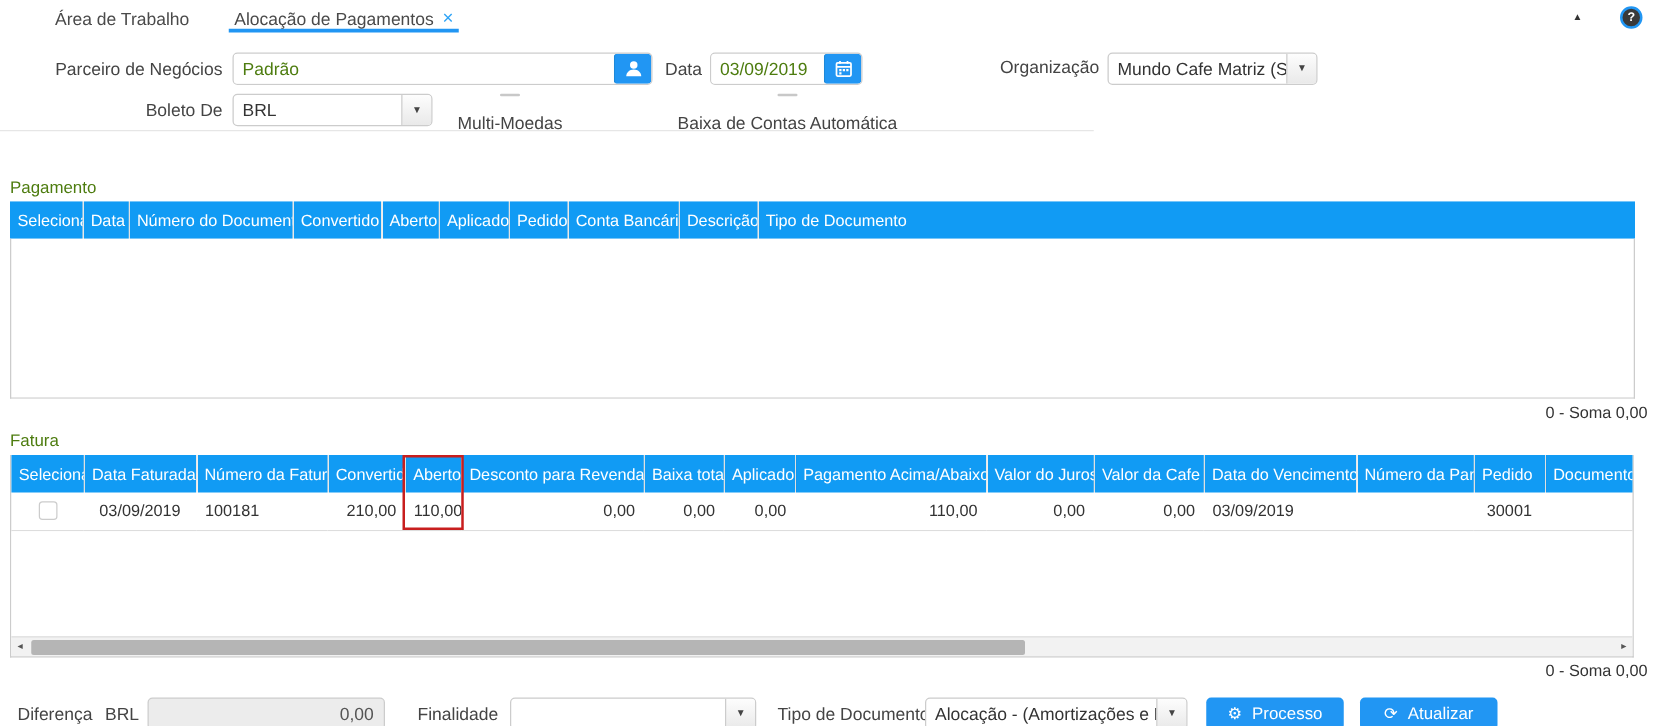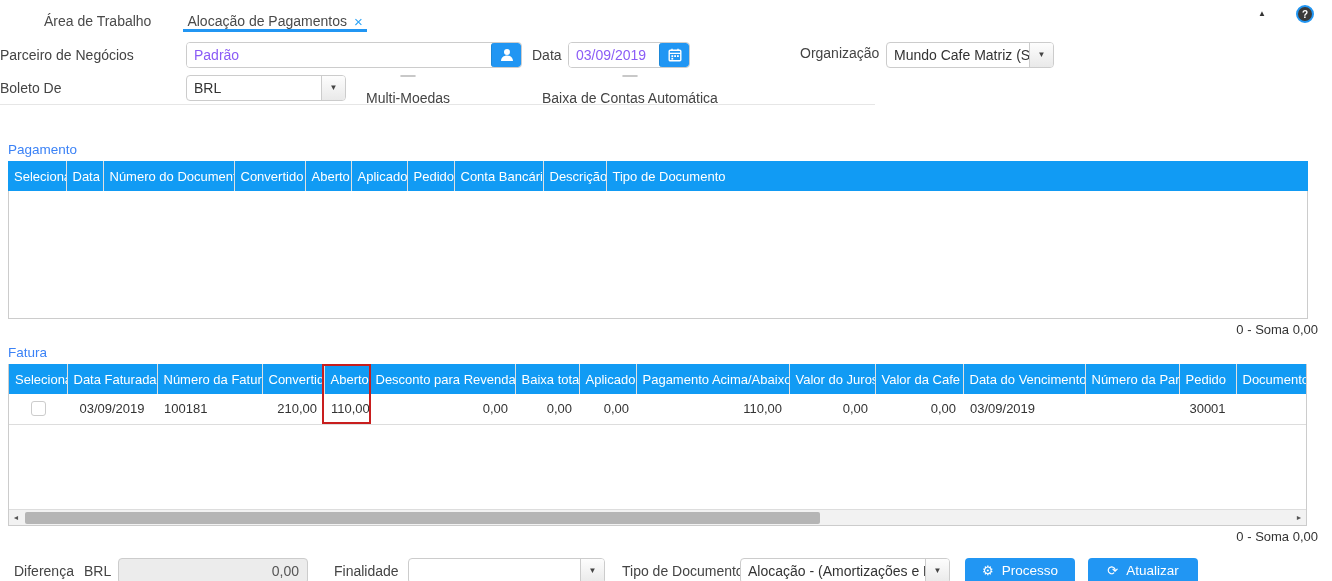--- a/index.html
+++ b/index.html
@@ -1,47 +1,47 @@
 <!DOCTYPE html>
 <html style="--accent: #2196f3; --header-blue: #119bf4; --hl-red: #c81e1e;"><head>
 <meta charset="utf-8">
 <style>
   * { box-sizing: border-box; margin: 0; padding: 0; }
   html,body { width:1332px; height:581px; overflow:hidden; background:#fff;
     font-family:"Liberation Sans", sans-serif; font-size:13px; color:#333; }
 
   
-  .tabbar { position:relative; height:32px; display:flex; align-items:flex-end; padding-left:40px; }
+  .tabbar { position:relative; height:32px; display:flex; align-items:center; padding-left:40px; }
   .tab { display:flex; align-items:center; gap:7px; padding:0 4px; margin-right:28px;
          font-size:14px; color:#4a4a4a; cursor:pointer; border-bottom:3px solid transparent; }
   .tab.active { border-bottom-color:var(--accent,#2196f3); }
   .tab-close { color:#2ea3f6; font-size:15px; line-height:1; }
   .win-collapse { position:absolute; right:66px; top:9px; font-size:8px; color:#333; }
   .win-help { position:absolute; right:18px; top:5px; width:18px; height:18px; border-radius:50%;
               background:#3a3a3a; border:2px solid #2196f3; color:#fff; font-size:10px; font-weight:bold;
               display:flex; align-items:center; justify-content:center; }
 
   
   .form { position:relative; height:108px; font-size:14px; color:#444; }
   .form .row-el { position:absolute; height:26px; line-height:26px; white-space:nowrap; }
-  .lbl-right { }
+  .lbl-right { text-align:right; }
   .inp-group { display:flex; height:26px; border:1px solid #ccc; border-radius:4px; background:#fff; overflow:hidden; }
-  .inp-group input { flex:1; border:none; outline:none; padding:0 7px; font:inherit; color:#8b5cf6; min-width:0; }
+  .inp-group input { flex:1; border:none; outline:none; padding:0 7px; font:inherit; color:#4d7c0f; min-width:0; }
   .inp-group .grp-btn { width:30px; background:var(--accent,#2196f3); display:flex; align-items:center;
                         justify-content:center; border-left:1px solid #1d88d8; cursor:pointer; border-radius:3px; }
   .selectbox { display:flex; height:26px; border:1px solid #ccc; border-radius:4px; background:#fff; overflow:hidden; cursor:pointer; }
   .selectbox .sel-text { flex:1; padding:0 7px; line-height:24px; white-space:nowrap; overflow:hidden; color:#333; }
   .selectbox .sel-btn { width:24px; background:linear-gradient(#fdfdfd,#e9e9e9); border-left:1px solid #ccc;
                         display:flex; align-items:center; justify-content:center; font-size:8px; color:#444; }
   .chk { display:flex; align-items:center; gap:8px; cursor:pointer;flex-direction:column; }
   .chk .box { width:16px; height:16px; border:1px solid #c8c8c8; border-radius:3px; background:#fff; box-shadow:inset 0 1px 2px rgba(0,0,0,.05); }
   .form-sep { position:absolute; left:0; top:72px; width:875px; height:1px; background:#e6e6e6; }
 
   
-  .sec-title { margin:2px 0 4px 8px; font-size:13.5px; color:#3b82f6; }
+  .sec-title { margin:2px 0 4px 8px; font-size:13.5px; color:#4d7c0f; }
   .grid-wrap { position:relative; margin-left:8px; width:1299px; overflow:hidden;
                border:1px solid #ccc; border-top:none; background:#fff; }
   table.grid { border-collapse:collapse; table-layout:fixed; }
   table.grid th { background:var(--header-blue,#119bf4); color:#fff; font-weight:normal; font-size:13px;
                   text-align:left; padding:0 6px; height:30px; white-space:nowrap; overflow:hidden;
                   border-right:1px solid rgba(0,0,0,.12); cursor:pointer; }
   table.grid th:last-child { border-right:none; }
   table.grid td { height:30px; padding:0 7px; font-size:13px; color:#333; white-space:nowrap;
                   overflow:hidden; border-bottom:1px solid #ddd; }
   td.al-r { text-align:right; } td.al-c { text-align:center; } td.al-l { text-align:left; }

